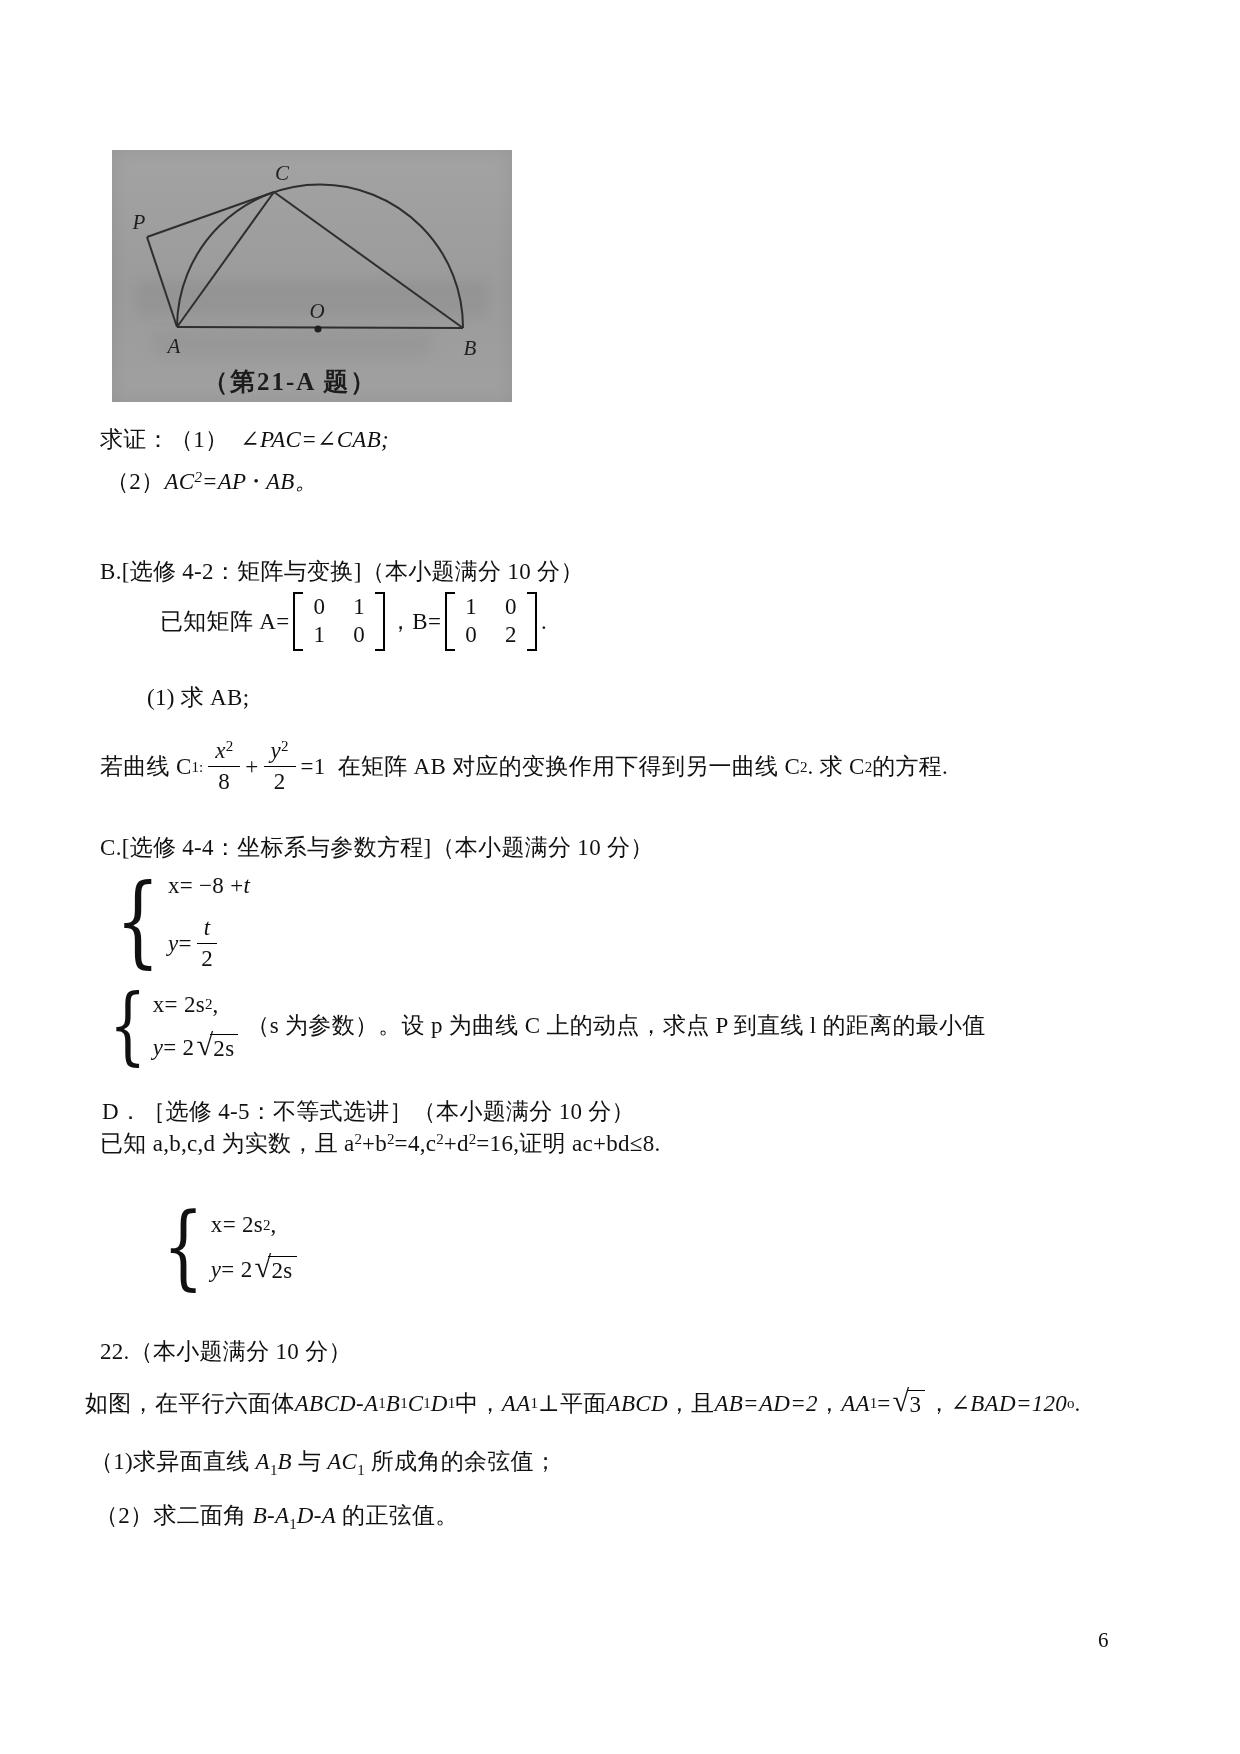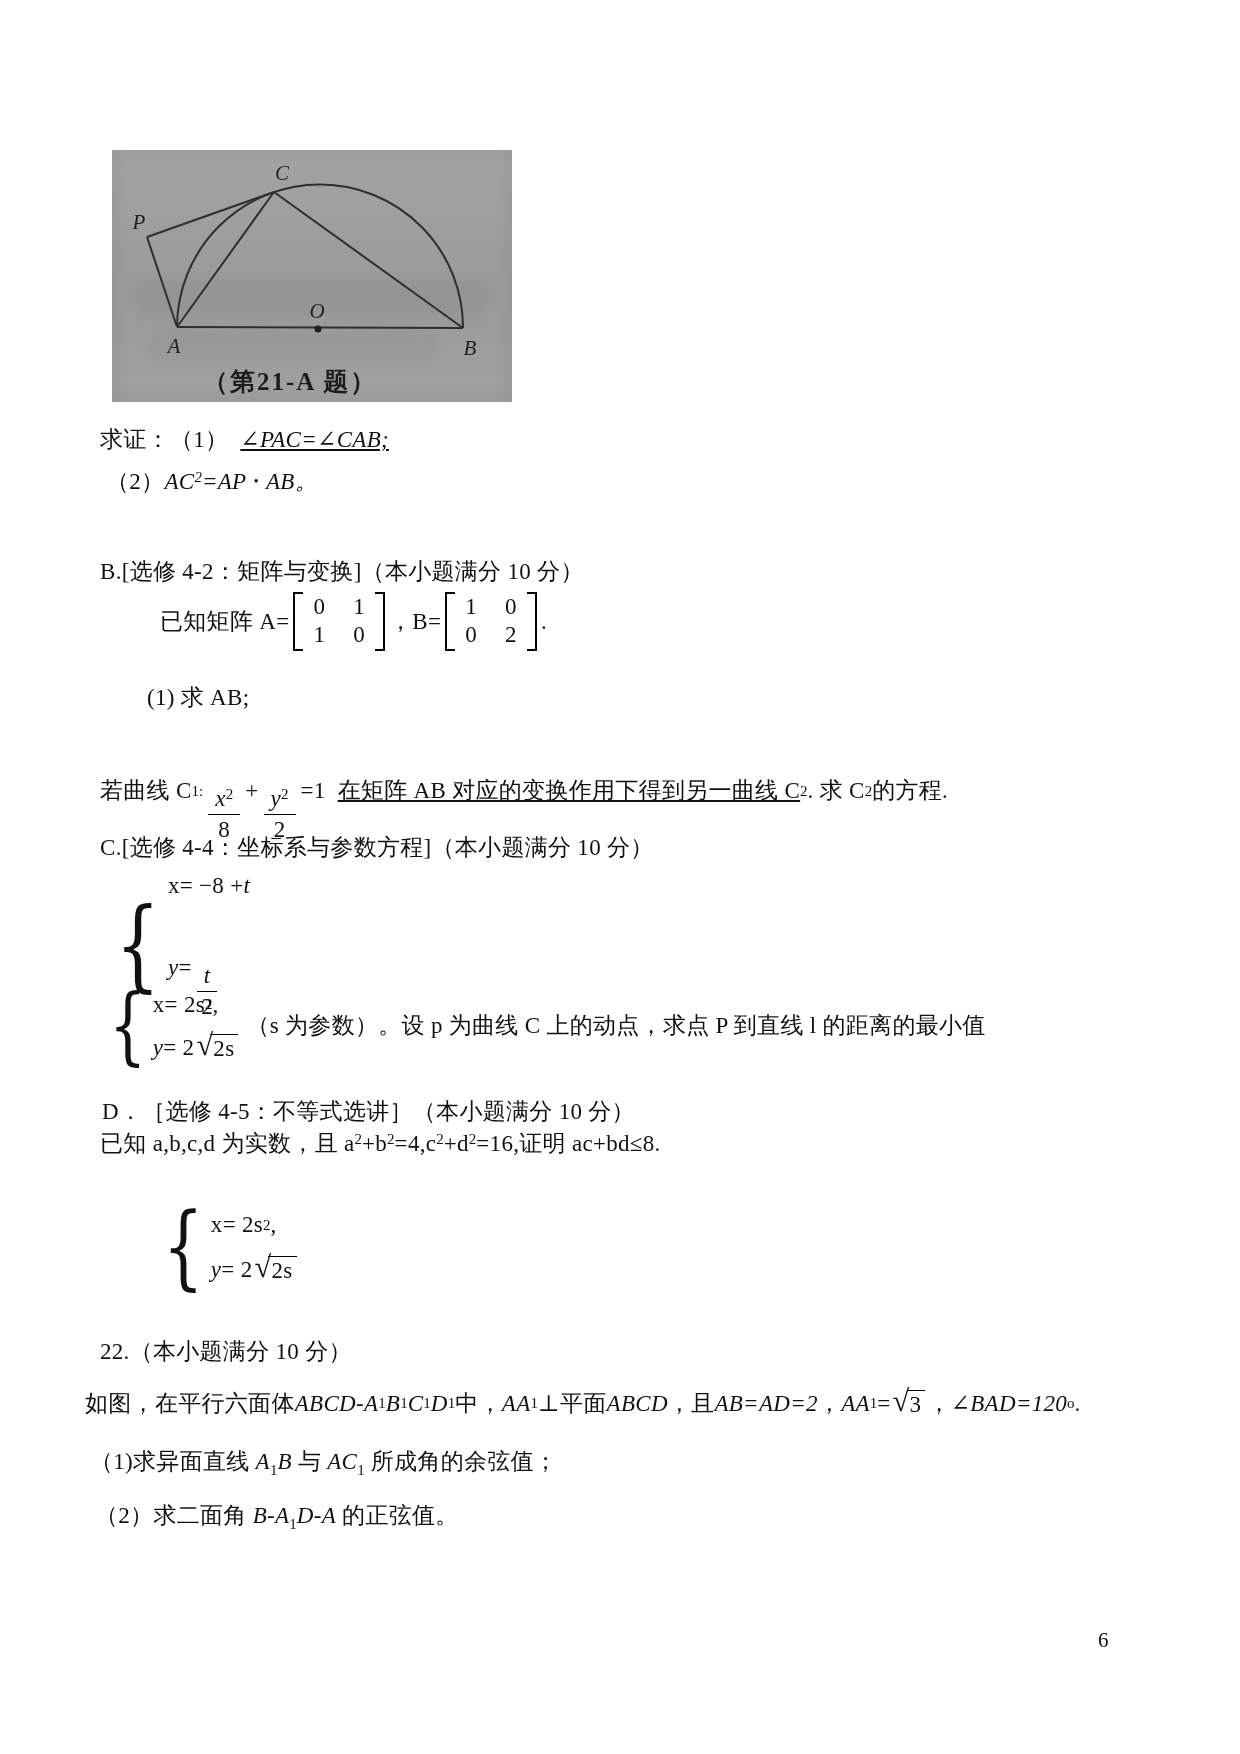--- a/index.html
+++ b/index.html
@@ -10,24 +10,24 @@
   }
   .line{
     position:absolute;font-size:23px;line-height:1.35;white-space:nowrap;
     letter-spacing:0.3px;
   }
   .flexline{display:flex;align-items:center;}
   .mathit{font-style:italic;}
   .sup{font-size:15px;vertical-align:7px;letter-spacing:0;}
   .sub{font-size:15px;vertical-align:-6px;letter-spacing:0;}
   .dot{font-size:15px;vertical-align:3px;margin:0 7px;}
-  .sp-l{margin-left:12px;text-decoration:underline;}
+  .sp-l{margin-left:12px;}
   
   .frac{display:inline-flex;flex-direction:column;align-items:center;margin:0 5px;vertical-align:middle;}
-  .frac .num{display:inline-block;border-bottom:1.6px solid #000;padding:0 7px 2px;line-height:1.15;margin-top:48px;}
+  .frac .num{display:inline-block;border-bottom:1.6px solid #000;padding:0 7px 2px;line-height:1.15;}
   .frac .den{display:inline-block;padding-top:2px;line-height:1.15;}
   
   .matrix{display:inline-flex;align-items:stretch;margin:0 4px;vertical-align:middle;}
   .mb{width:8px;}
   .mbl{border-left:2px solid #000;border-top:2px solid #000;border-bottom:2px solid #000;}
   .mbr{border-right:2px solid #000;border-top:2px solid #000;border-bottom:2px solid #000;}
   .mcells{display:grid;grid-template-columns:auto auto;column-gap:28px;row-gap:2px;
     padding:2px 10px;text-align:center;line-height:1.15;}
   
   .cases{display:inline-flex;align-items:center;margin:0 6px;}

